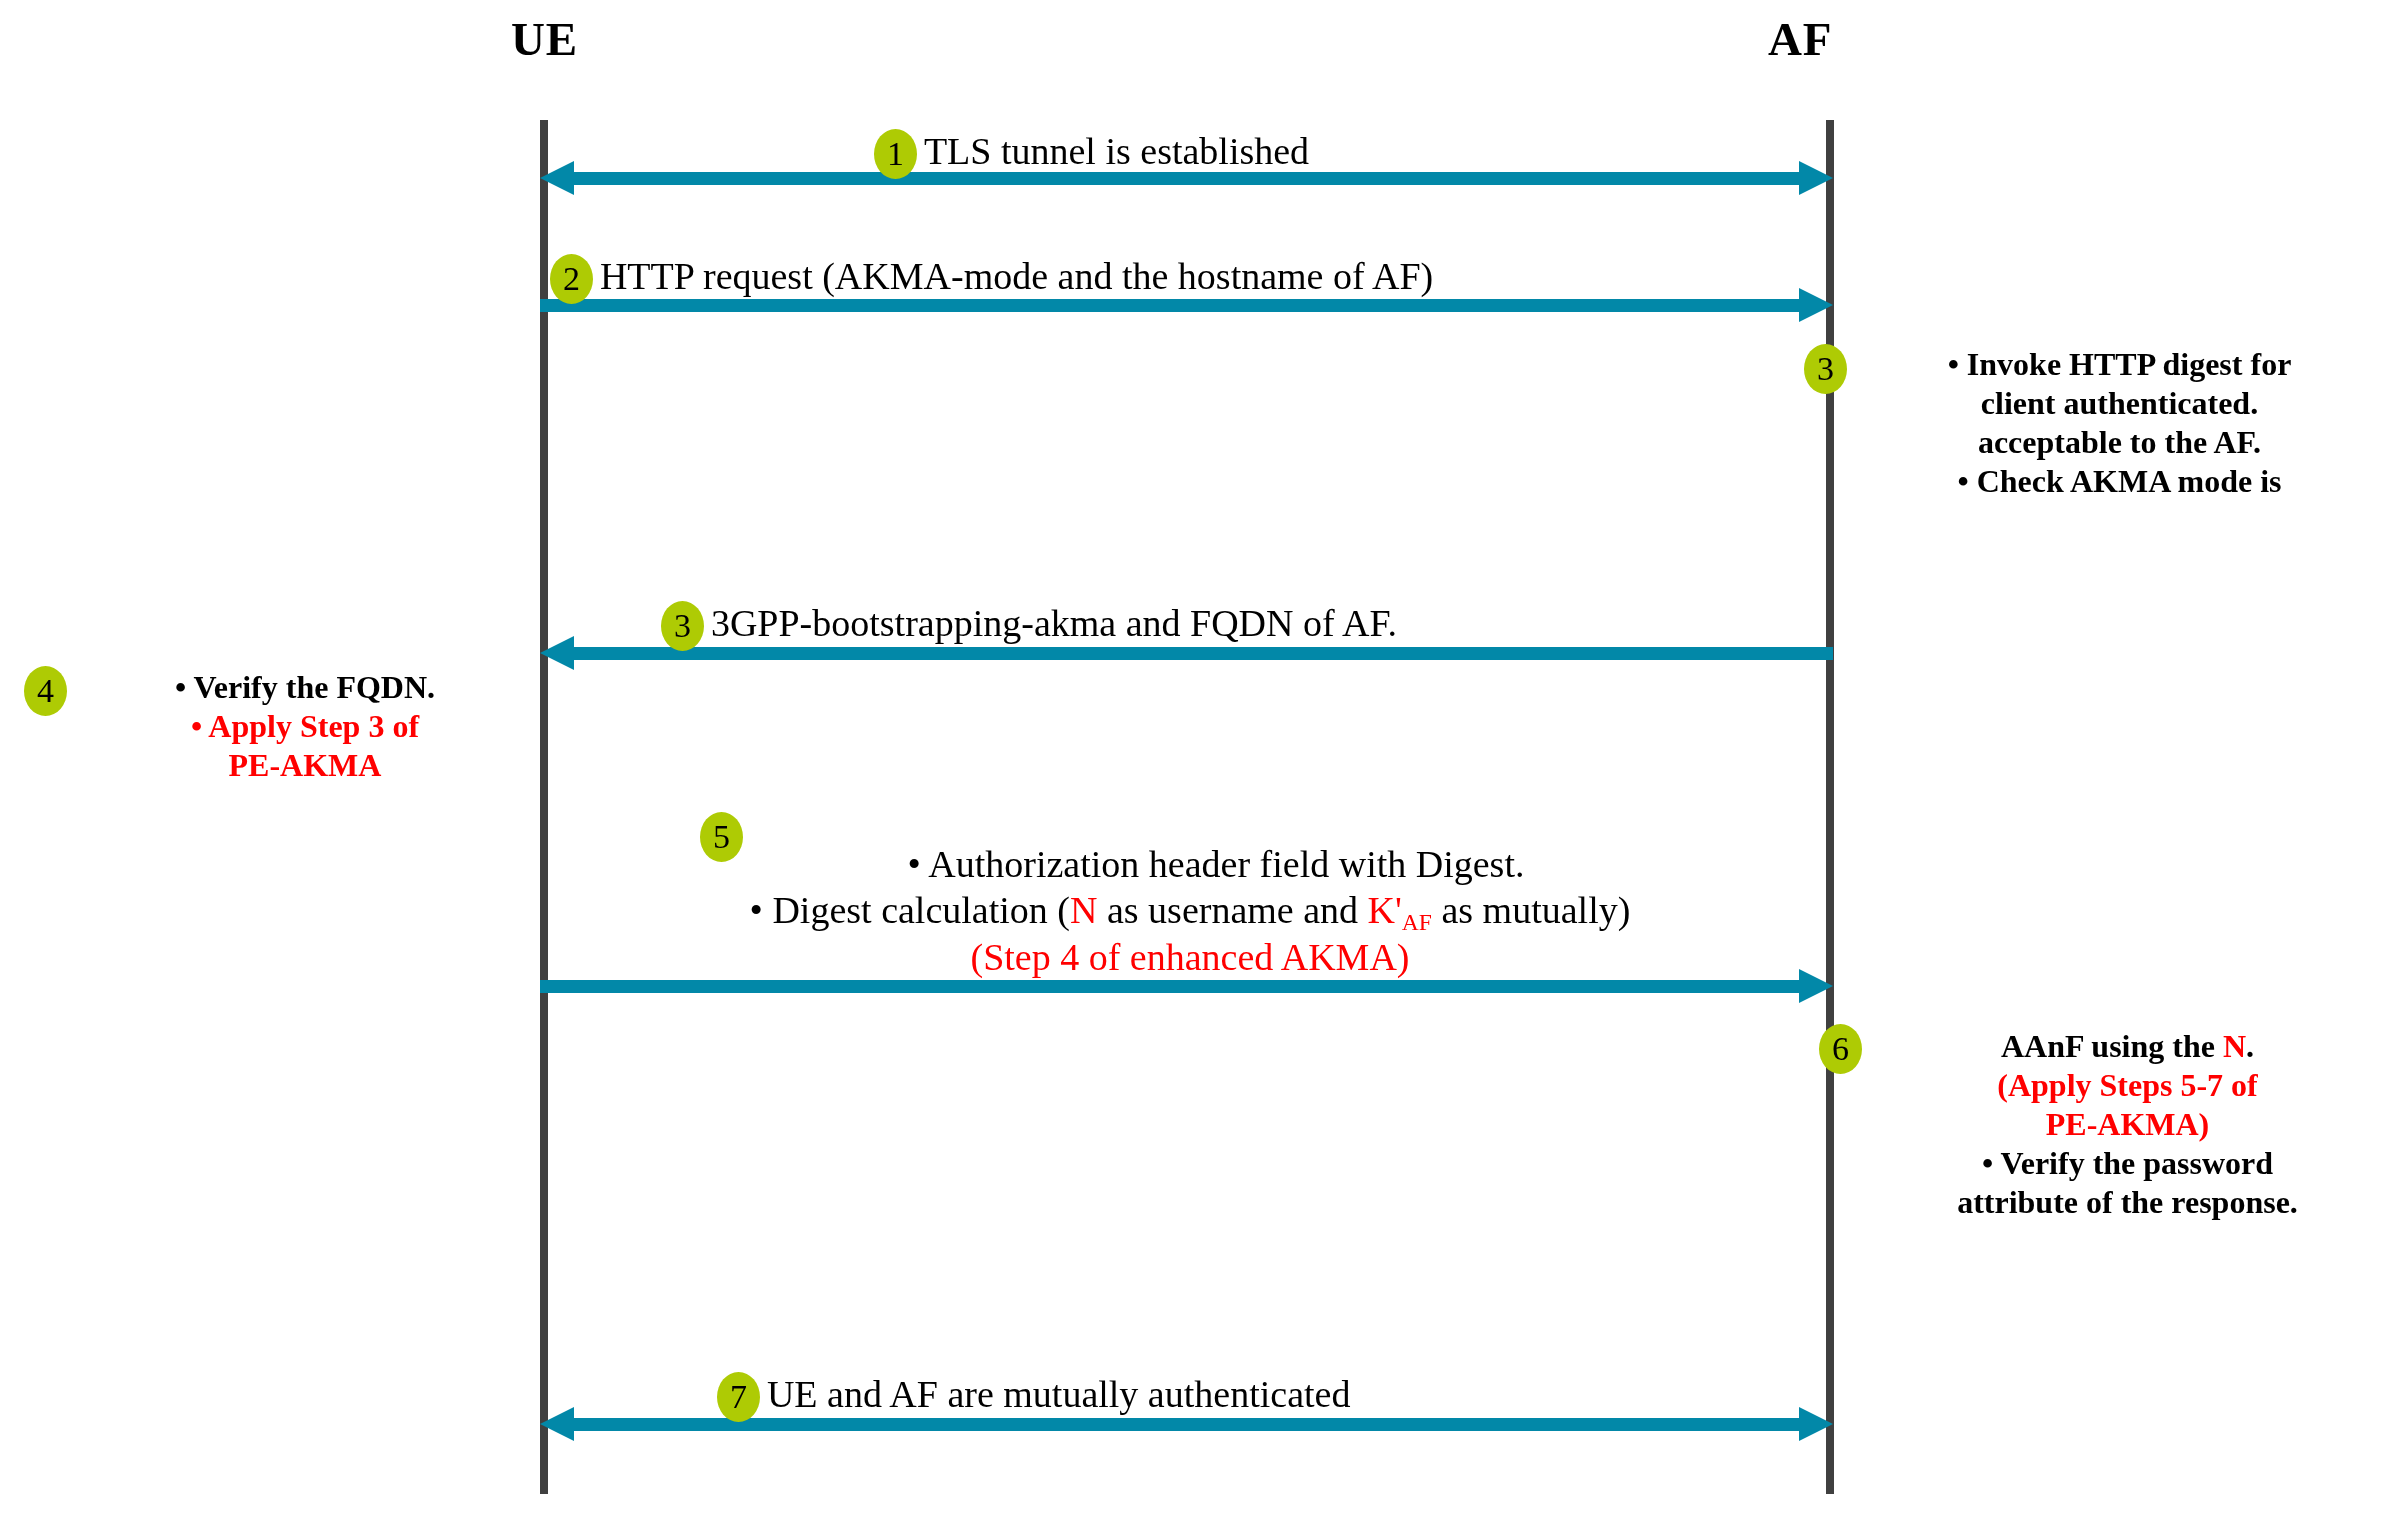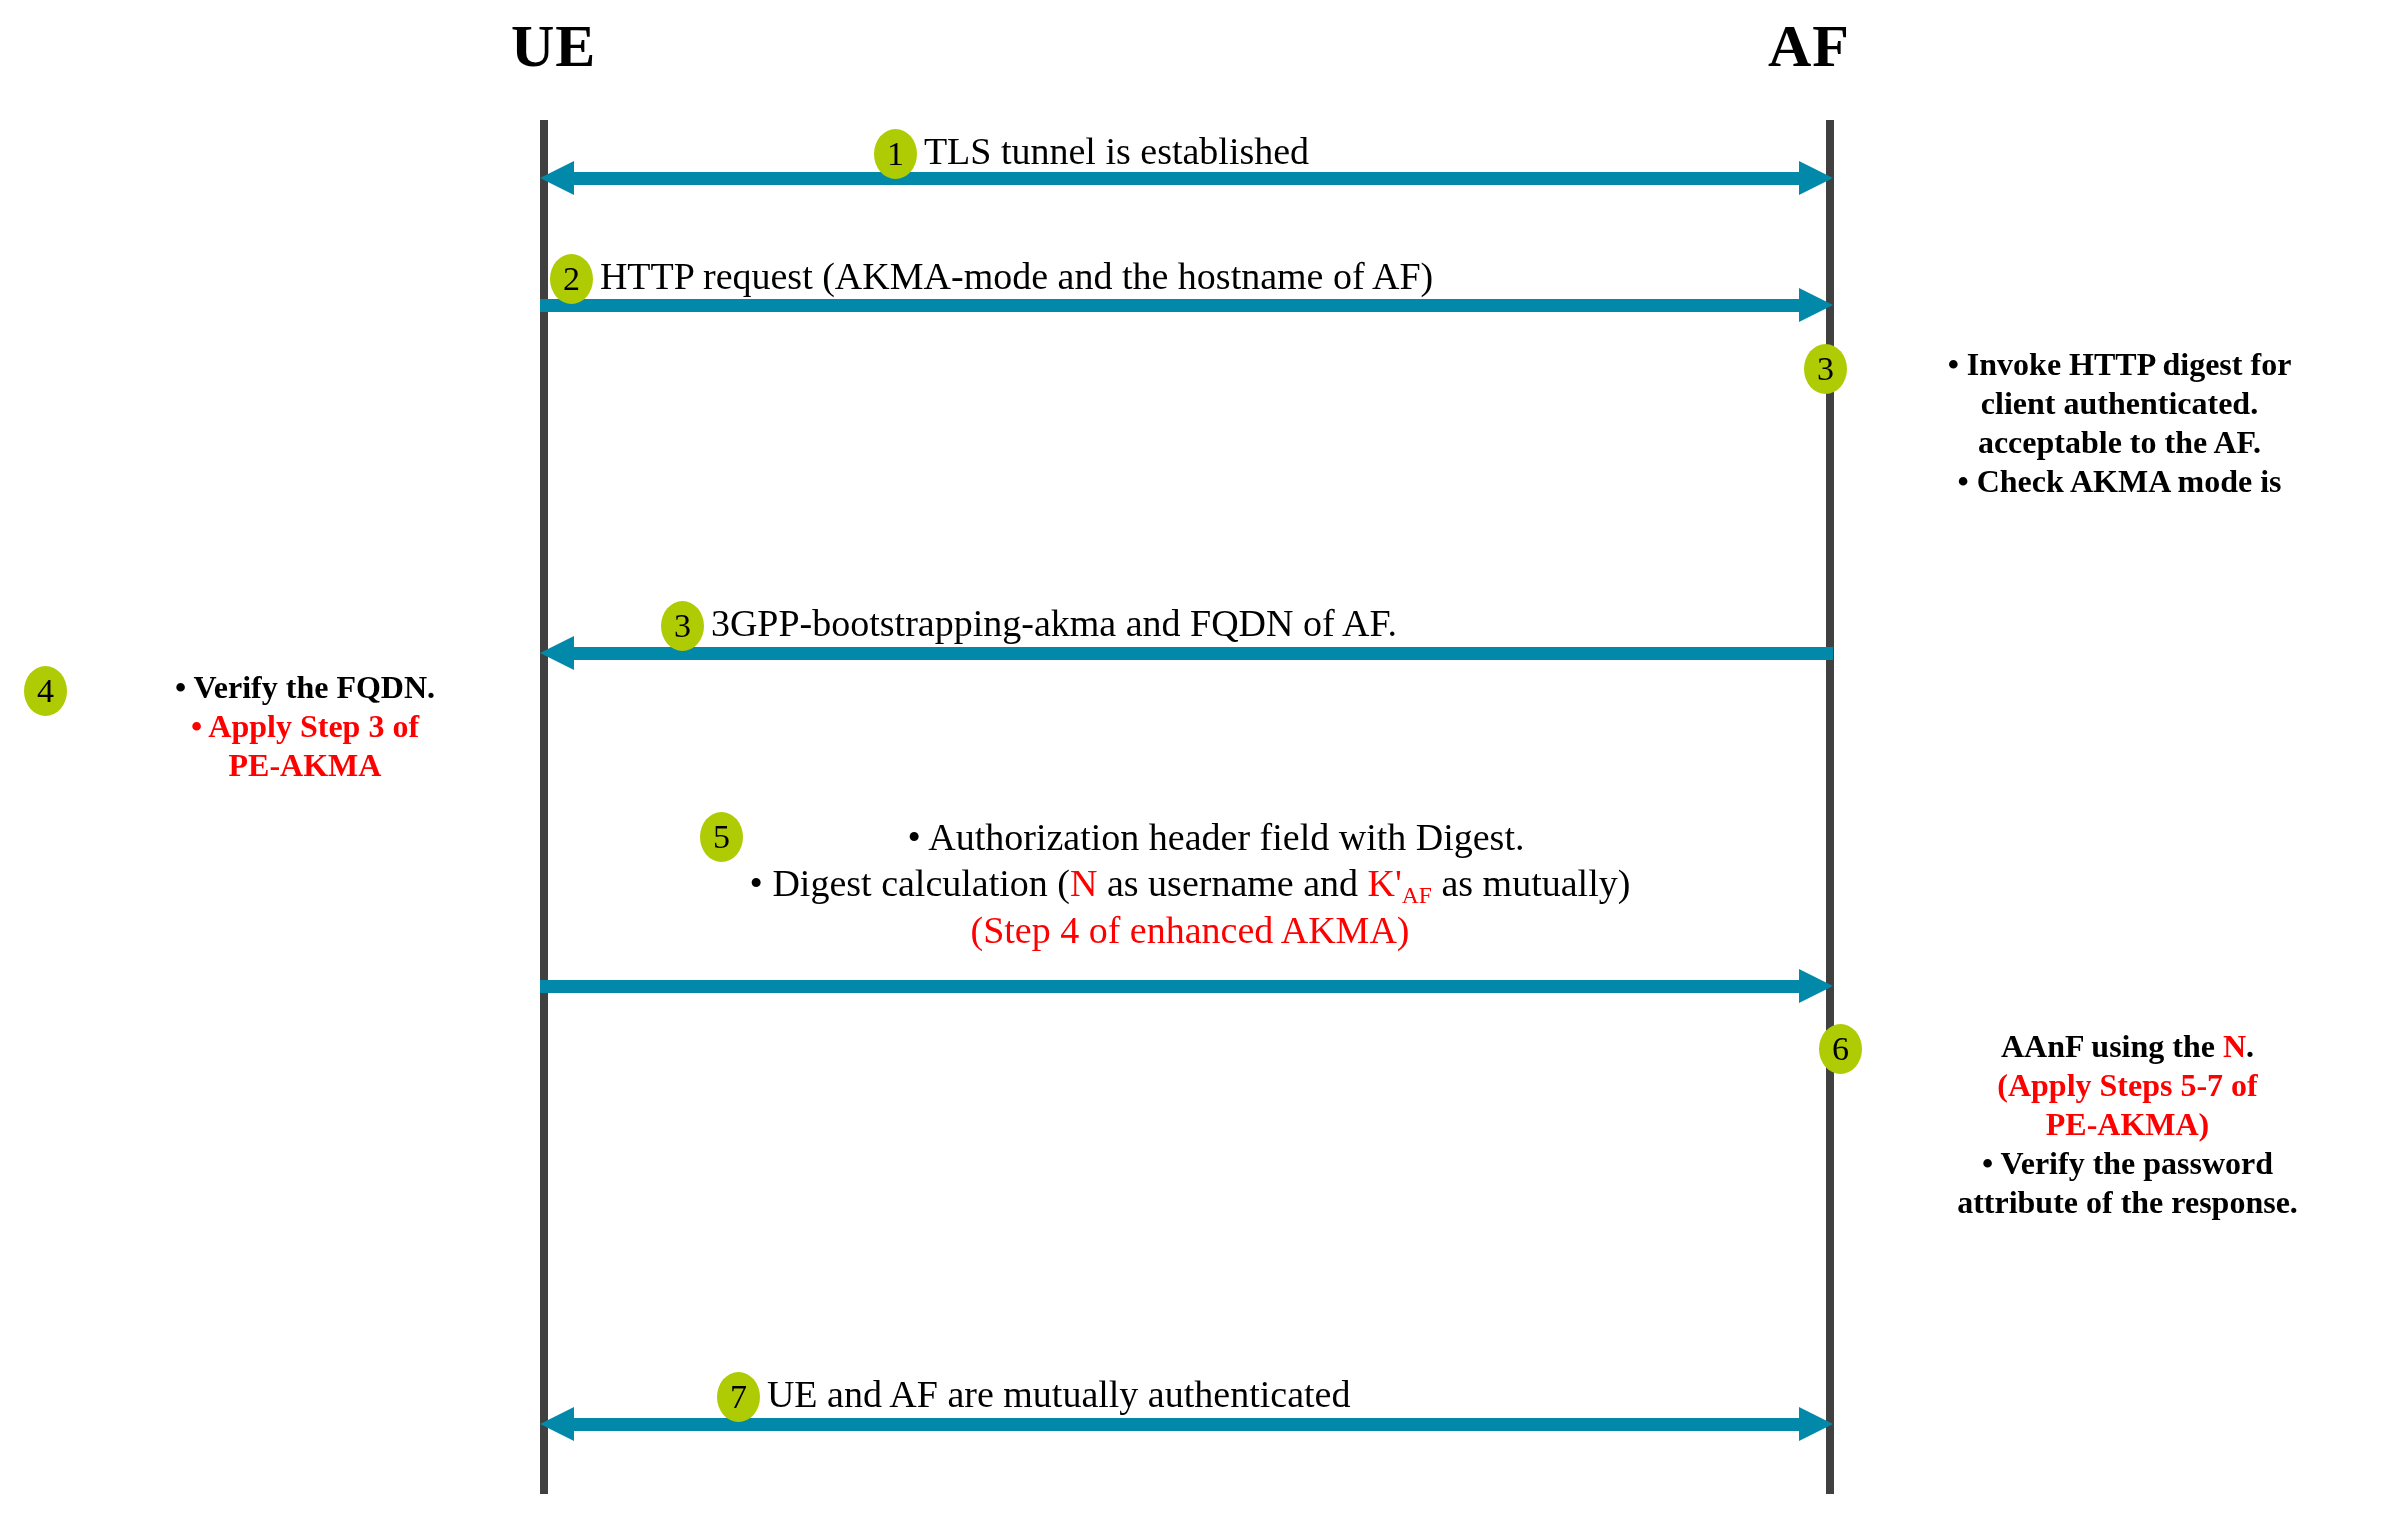--- a/index.html
+++ b/index.html
@@ -13,21 +13,21 @@
     position: relative;
     overflow: hidden;
     font-family: "Liberation Serif", "DejaVu Serif", serif;
     color: #000000;
   }
 
   
   .actor-label {
     position: absolute;
     font-weight: bold;
-    font-size: 60px;
+    font-size: 47px;
     line-height: 1;
     letter-spacing: 0.9px;
     color: #000;
     white-space: nowrap;
   }
   #actor-ue { left: 511px; top: 15.5px; }
   #actor-af { left: 1768px; top: 15.5px; }
 
   
   .lifeline {
@@ -178,21 +178,21 @@
 
 <div class="badge-abs" style="left:24px; top:666px;">4</div>
 <div class="note" style="left:86px; top:668px; width:438px; text-align:center;">
   <span class="line">• Verify the FQDN.</span>
   <span class="line red">• Apply Step 3 of</span>
   <span class="line red">PE-AKMA</span>
 </div>
 
 <div class="badge-abs" style="left:700px; top:812px;">5</div>
 <div class="center-block" style="left:550px; top:814px; width:1280px; text-align:center;">
-  <span class="line" style="padding-left:52px;">• Authorization header field with Digest.</span>
+  <span class="line" style="padding-left:52px;margin-top:27px;">• Authorization header field with Digest.</span>
   <span class="line"><span>• Digest calculation (</span><span class="red">N</span><span> as username and </span><span class="red"><span>K'</span><sub>AF</sub></span><span> as mutually)</span></span>
   <span class="line red">(Step 4 of enhanced AKMA)</span>
 </div>
 <div class="arrow" style="left:540px; top:969px; width:1293px;">
   <div class="shaft" style="left:0px; right:29px;"></div>
   <div class="head right"></div>
 </div>
 
 <div class="badge-abs" style="left:1819px; top:1024px;">6</div>
 <div class="note" style="left:1874px; top:1027px; width:507px; text-align:center;">

